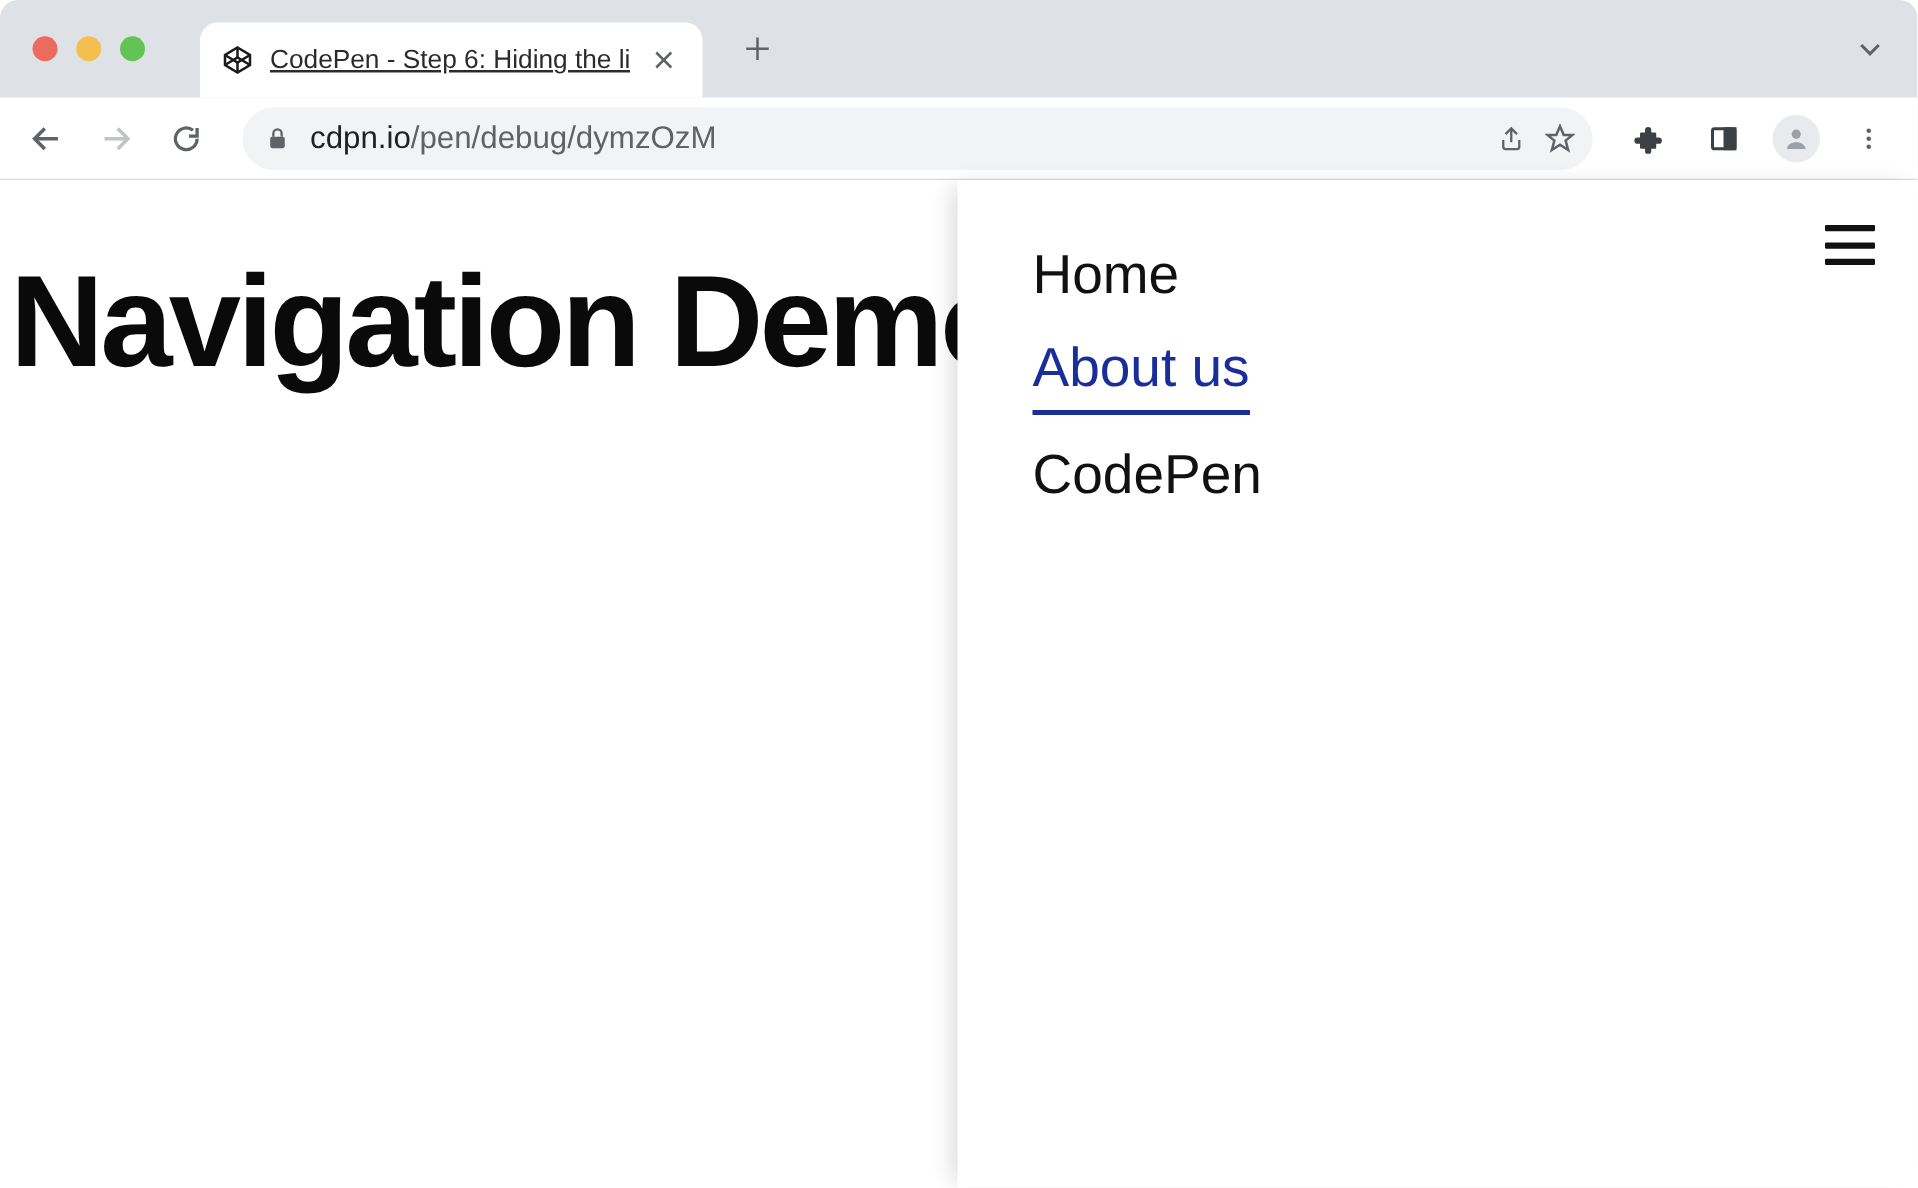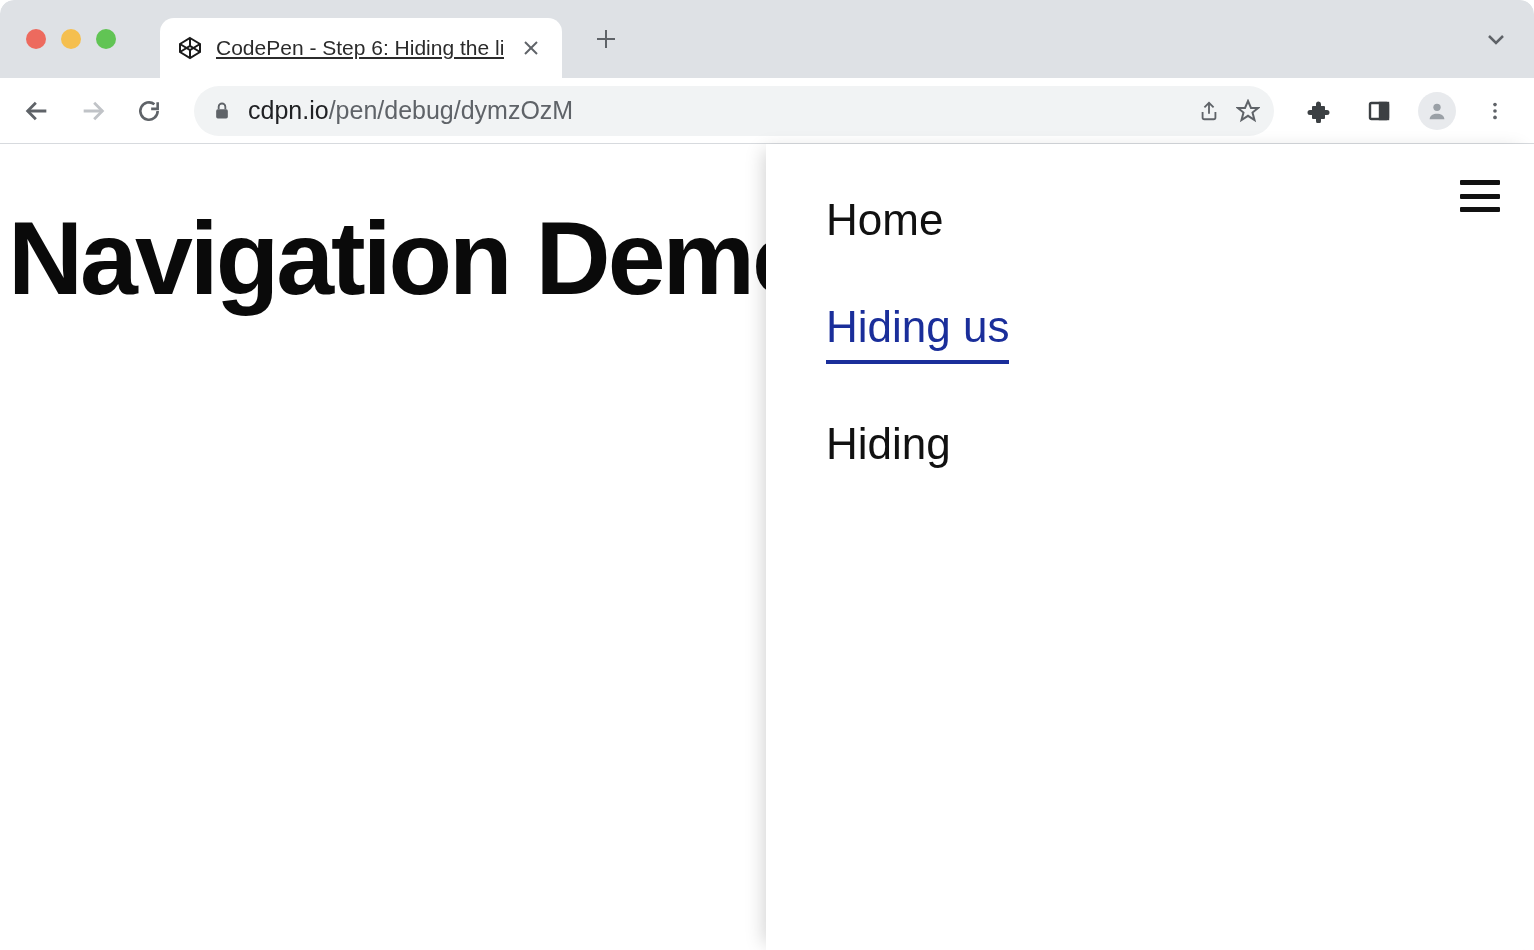--- a/index.html
+++ b/index.html
@@ -174,21 +174,21 @@
     bottom: 0;
     width: 768px;
     background: #ffffff;
     box-shadow: -8px 0 18px -6px rgba(0,0,0,0.18);
     padding: 50px 60px 0 60px;
   }
   .side-nav ul {
     list-style: none;
     display: flex;
     flex-direction: column;
-    gap: 54px;
+    gap: 22px;
   }
   .side-nav a {
     font-size: 44px;
     color: #111;
     text-decoration: none;
     line-height: 1.2;
     display: inline-block;
     cursor: pointer;
   }
   .side-nav a.active {
@@ -338,22 +338,22 @@
 
 <div class="viewport">
 
   <div class="page-main">
     <h1 class="page-title">Navigation Demo</h1>
   </div>
 
   <nav class="side-nav">
     <ul>
       <li><a>Home</a></li>
-      <li><a class="active">Hiding us</a></li>
-      <li><a>Hiding</a></li>
+      <li><a class="active">About us</a></li>
+      <li><a>CodePen</a></li>
     </ul>
   </nav>
 
   <div class="hamburger">
     <span></span>
       <span></span>
       <span></span>
   </div>
 
 </div>

